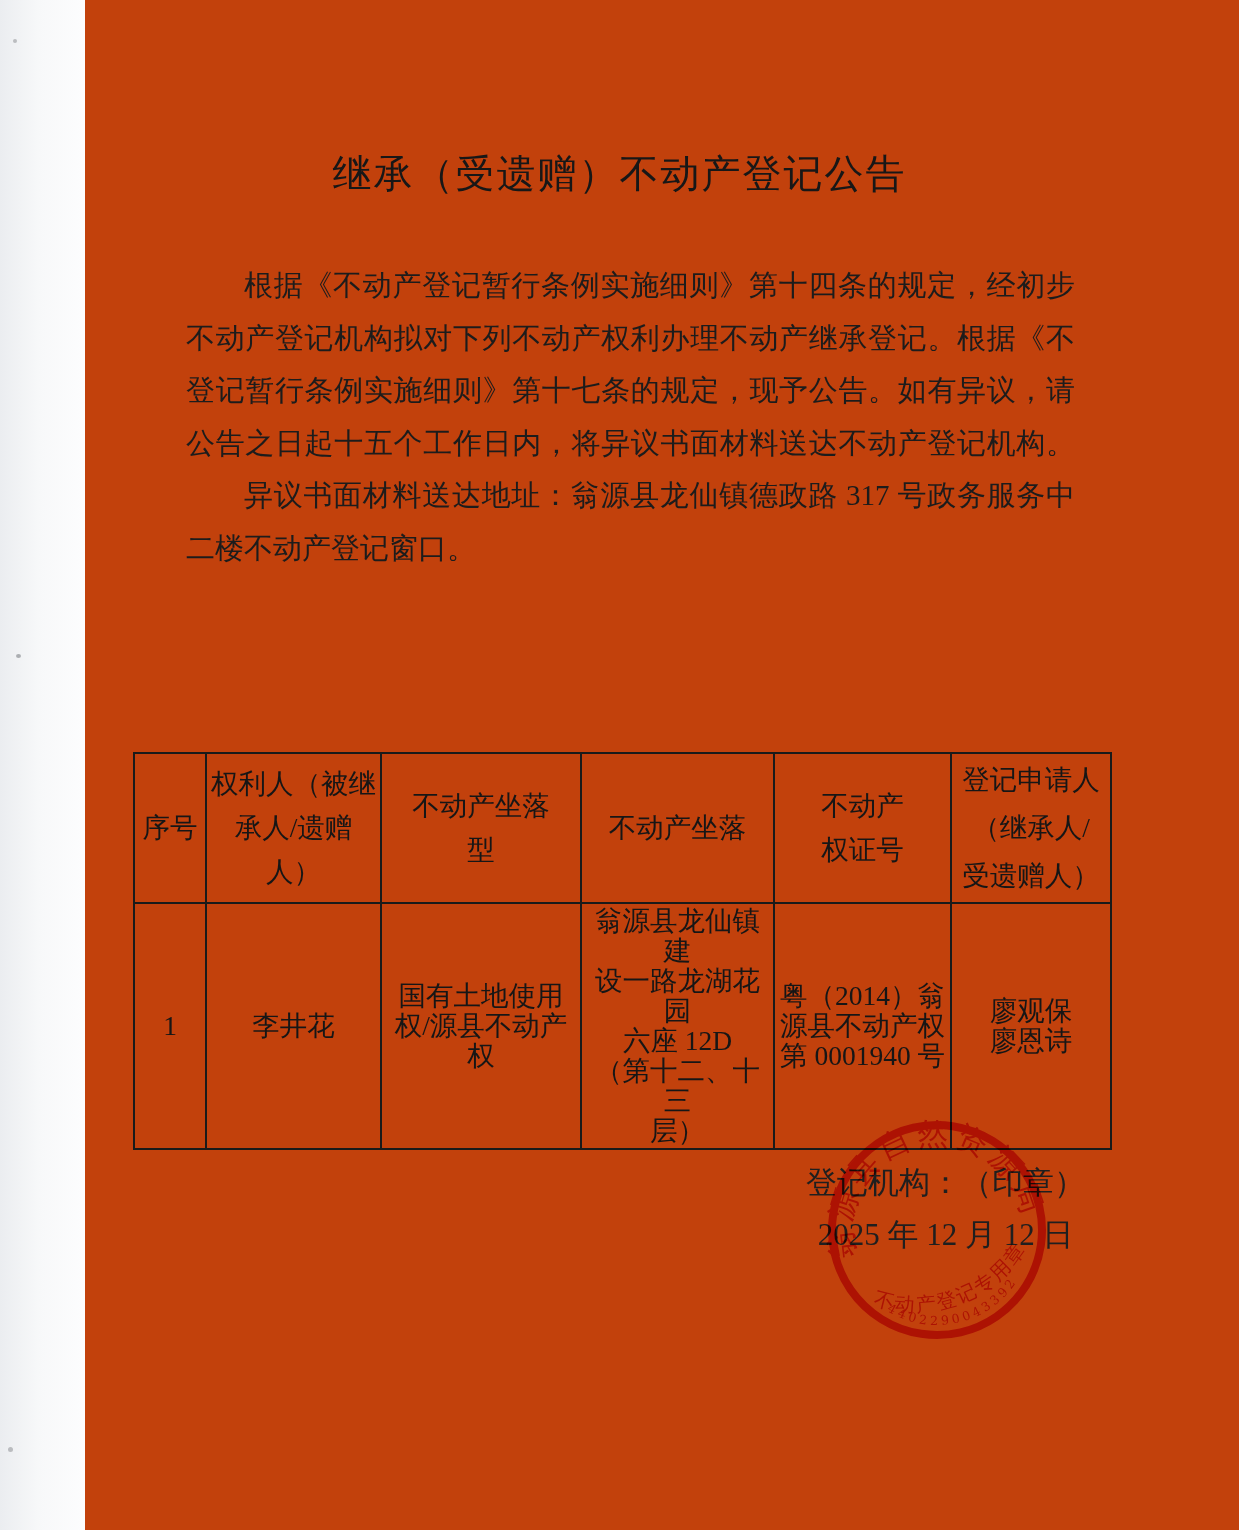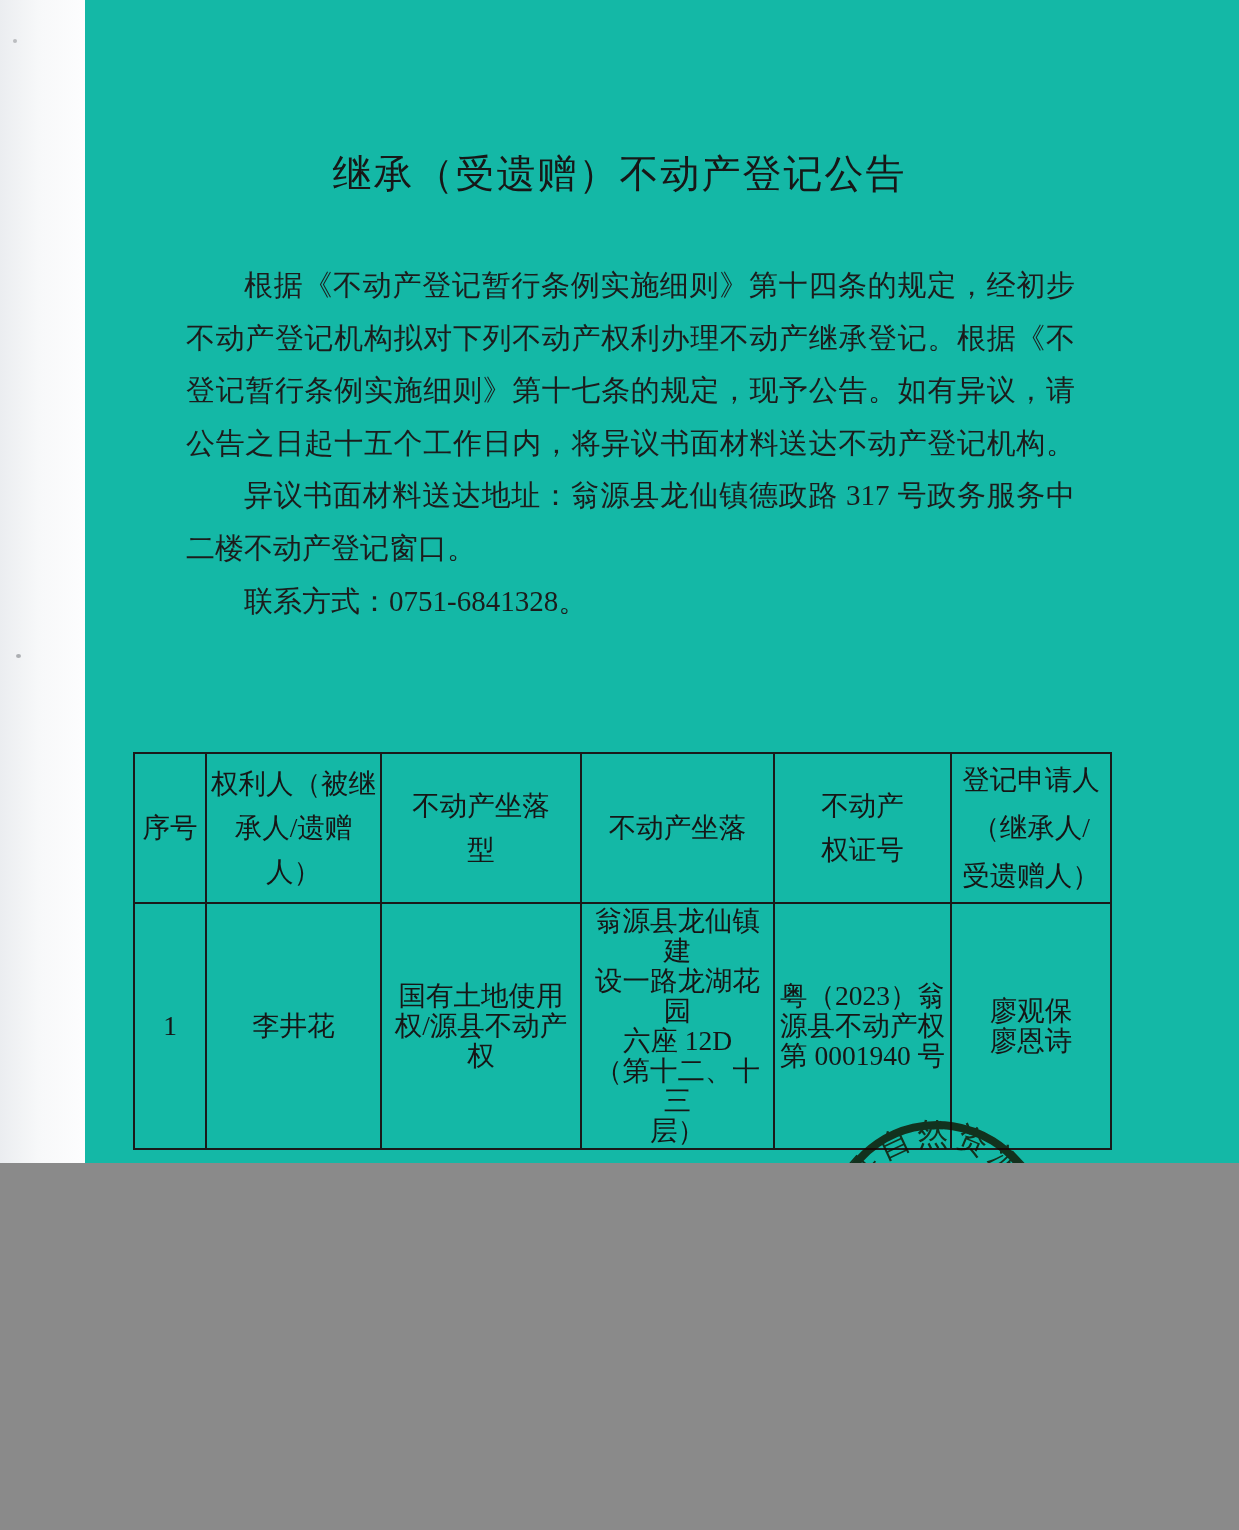--- a/index.html
+++ b/index.html
@@ -1,19 +1,19 @@
 <!DOCTYPE html>
 <html><head>
 <meta charset="utf-8">
 <style>
   html,body{margin:0;padding:0;background:#8a8a8a;}
   .page{
     position:relative;
-    width:1239px;height:1163px;
-    background:#14b8a6;
+    width:1239px;height:1530px;
+    background:#c2410c;
     overflow:hidden;
     font-family:"Liberation Serif","DejaVu Serif",serif;
     color:#1b1b1b;
     margin:0 auto;
   }
   .edge-shade{
     position:absolute;left:0;top:0;width:85px;height:1530px;
     background:linear-gradient(to right,#ebedf0 0%,#f7f8f9 45%,#fdfdfe 100%);
     pointer-events:none;
   }
@@ -90,21 +90,20 @@
 
   <div class="doc-title">继承（受遗赠）不动产登记公告</div>
 
   <div class="body-text">
     <div class="line fill indent">根据《不动产登记暂行条例实施细则》第十四条的规定，经初步查验，</div>
     <div class="line fill">不动产登记机构拟对下列不动产权利办理不动产继承登记。根据《不动产</div>
     <div class="line fill">登记暂行条例实施细则》第十七条的规定，现予公告。如有异议，请自本</div>
     <div class="line fill">公告之日起十五个工作日内，将异议书面材料送达不动产登记机构。逾期</div>
     <div class="line fill indent">异议书面材料送达地址：翁源县龙仙镇德政路 317 号政务服务中心</div>
     <div class="line">二楼不动产登记窗口。</div>
-    <div class="line indent">联系方式：0751-6841328。</div>
   </div>
 
   <table class="notice-table">
     <colgroup>
       <col style="width:72px">
       <col style="width:175px">
       <col style="width:200px">
       <col style="width:193px">
       <col style="width:177px">
       <col style="width:160px">
@@ -126,21 +125,21 @@
       <tr class="datarow">
         <td>1</td>
         <td>李井花</td>
         <td>国有土地使用
 权/源县不动产权</td>
         <td>翁源县龙仙镇建
 设一路龙湖花园
 六座 12D
 （第十二、十三
 层）</td>
-        <td>粤（2023）翁
+        <td>粤（2014）翁
 源县不动产权
 第 0001940 号</td>
         <td>廖观保
 廖恩诗</td>
       </tr>
     </tbody>
   </table>
 
   <div class="signature">
     <div class="sig-line">登记机构：（印章）</div>

